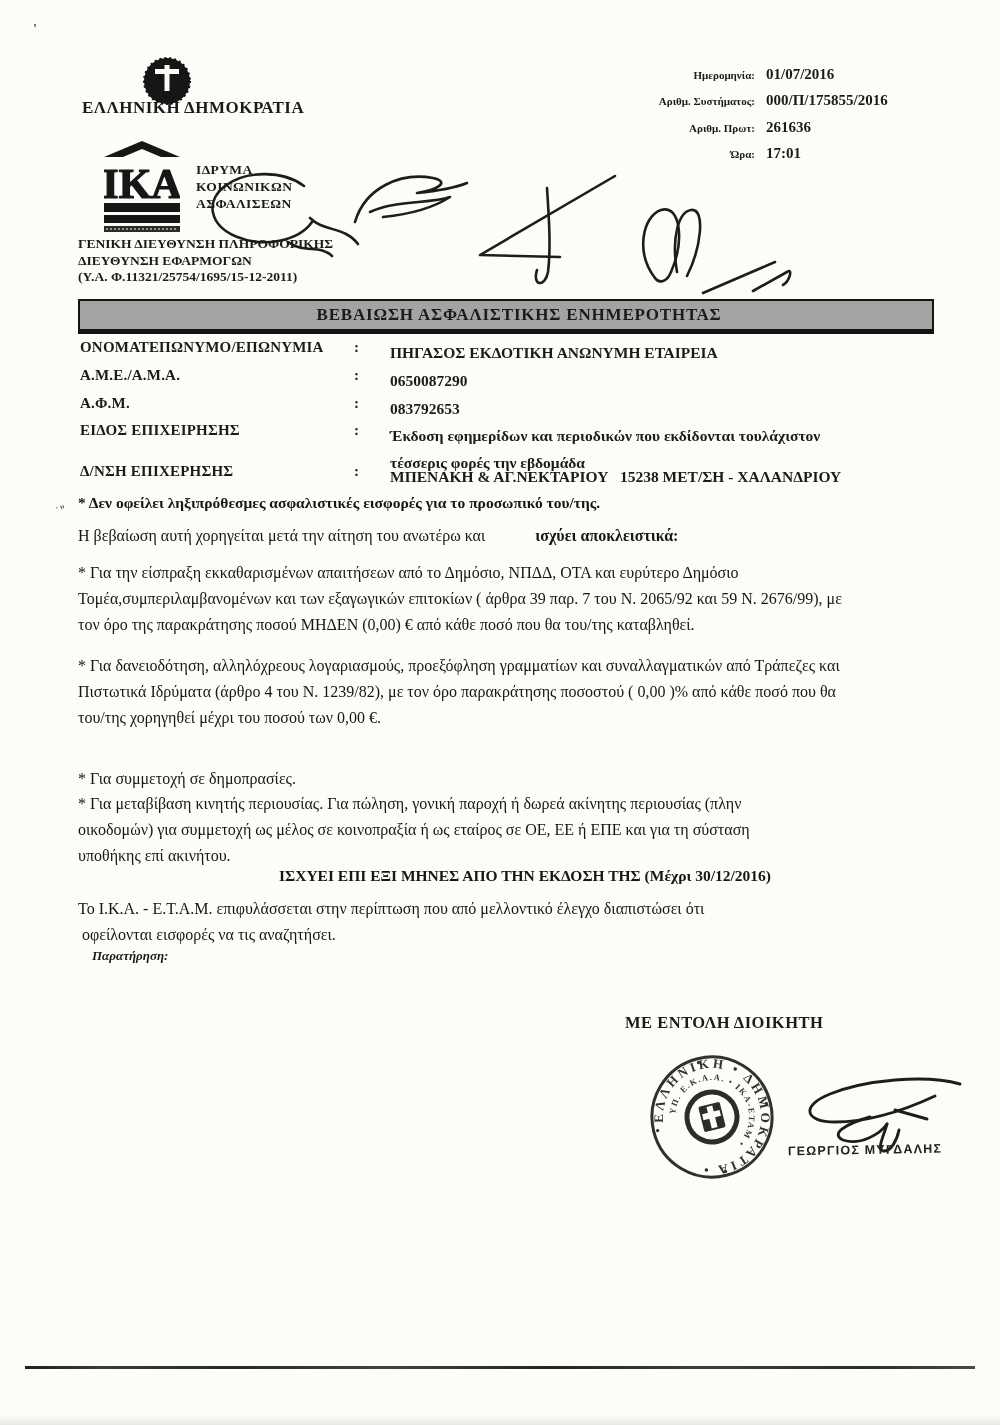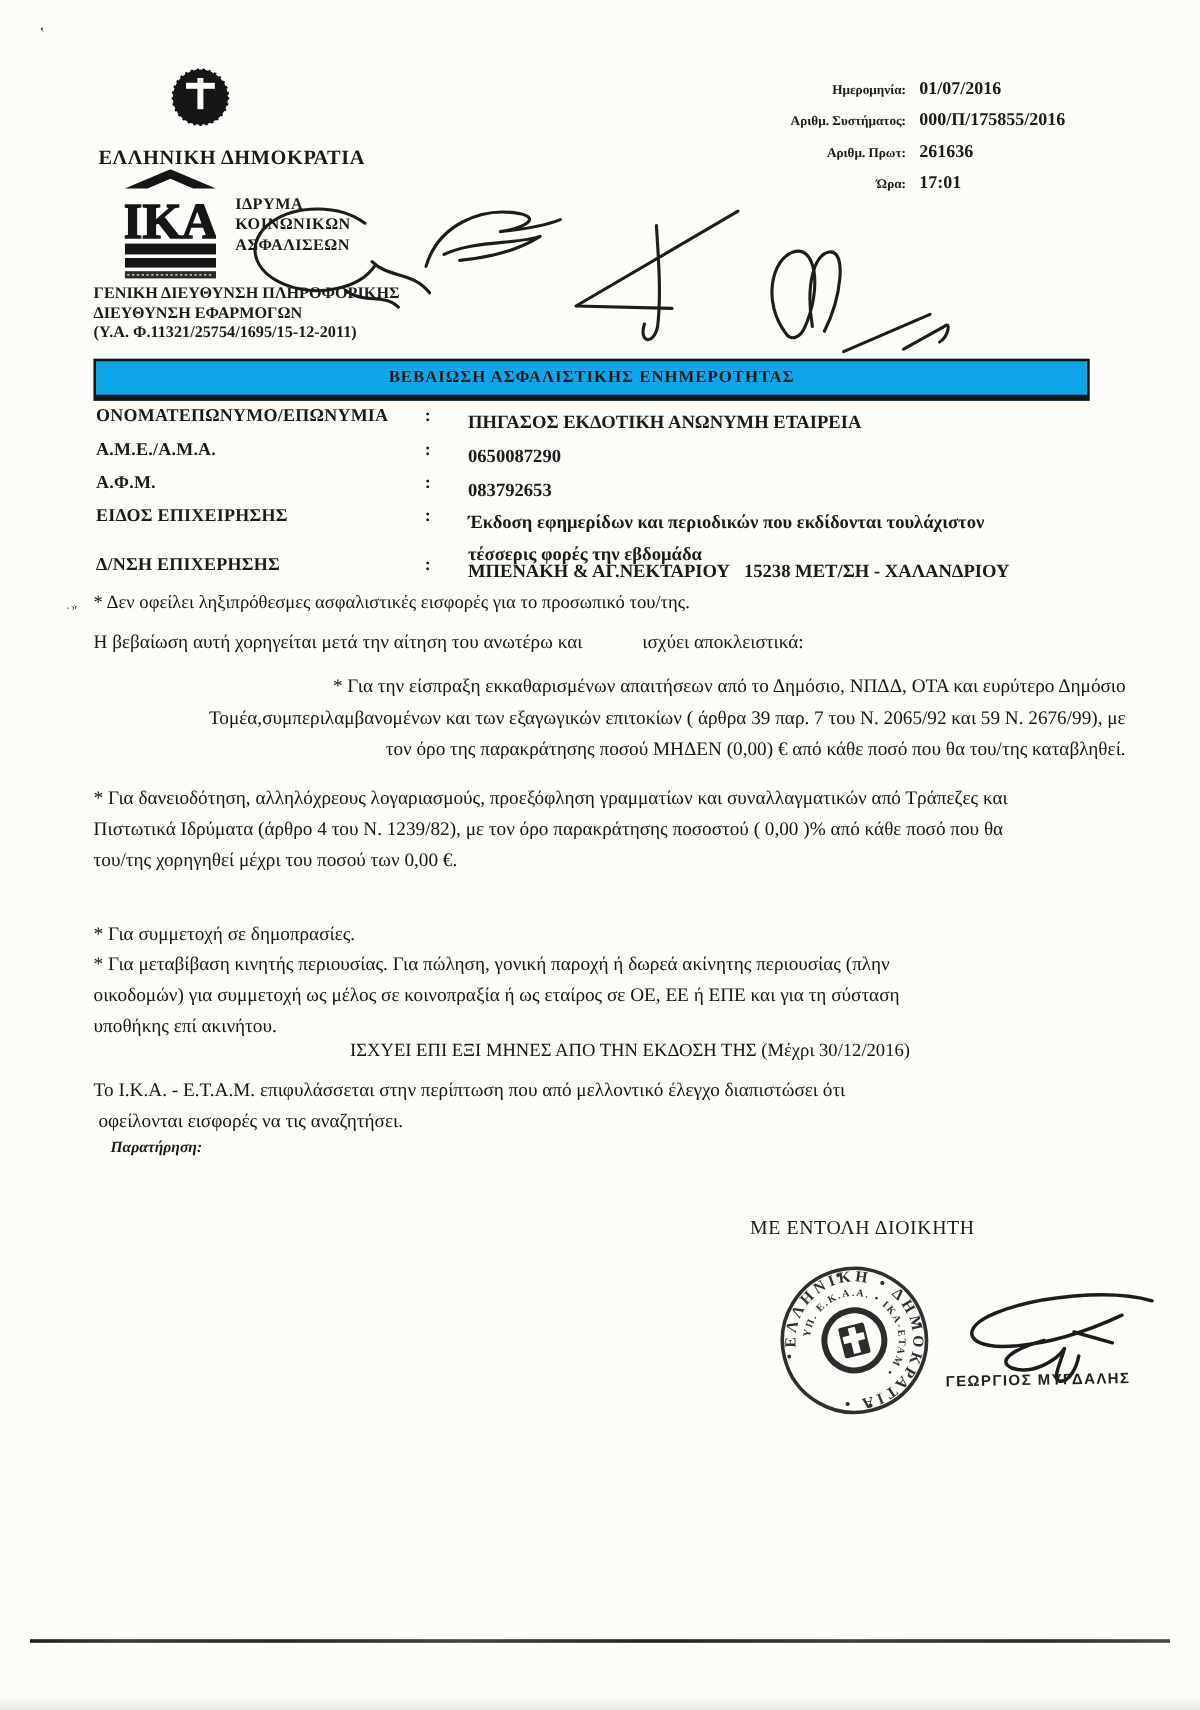--- a/index.html
+++ b/index.html
@@ -1,28 +1,28 @@
 <!DOCTYPE html>
 <html lang="el"><head>
 <meta charset="utf-8">
 <style>
   html,body{margin:0;padding:0;background:#ffffff;}
   .page{position:relative;width:1000px;height:1425px;background:#fcfcf9;overflow:hidden;
         font-family:"Liberation Serif","DejaVu Serif",serif;color:#1b1b1b;}
   .abs{position:absolute;}
-  .b{font-weight:normal;}
+  .b{font-weight:bold;}
   .lines{white-space:pre-wrap;}
   .republic{font-size:17px;font-weight:bold;letter-spacing:.5px;}
   .ika-name{font-size:13.5px;font-weight:bold;line-height:17px;letter-spacing:.4px;}
   .dept{font-size:13.5px;font-weight:bold;line-height:16.5px;}
   .hr-row{position:absolute;left:430px;width:470px;display:flex;align-items:baseline;}
   .hr-label{flex:0 0 325px;text-align:right;font-weight:bold;font-size:11px;}
   .hr-value{padding-left:11px;font-weight:bold;font-size:15px;}
   .title-box{left:78px;top:299px;width:826px;height:28px;border:2px solid #141414;border-bottom-width:5px;
-             text-align:center;line-height:28px;font-size:14px;font-weight:bold;letter-spacing:.8px;background:#0ea5e9;}
+             text-align:center;line-height:28px;font-size:17px;font-weight:bold;letter-spacing:.8px;background:#a3a3a3;padding-left:26px;}
   .frow{position:absolute;left:80px;width:840px;}
   .flabel{position:absolute;left:0;font-size:15px;font-weight:bold;letter-spacing:.2px;}
   .fcolon{position:absolute;left:274px;font-size:15px;font-weight:bold;}
   .fvalue{position:absolute;left:310px;font-size:15.5px;font-weight:bold;line-height:27px;white-space:pre-wrap;}
   .body-text{font-size:16px;line-height:26px;color:#161616;}
   .note-text{font-size:13px;font-weight:bold;font-style:italic;line-height:15.8px;}
   .sig-stroke{fill:none;stroke:#1d1d1d;stroke-width:2.6;stroke-linecap:round;stroke-linejoin:round;}
   .ink{fill:#1a1a1a;}
   .scanline{left:25px;top:1366px;width:950px;height:3px;opacity:.92;
     background:linear-gradient(90deg,#0c0c0c 0%,#2a2a2a 8%,#161616 22%,#333 38%,#111 55%,#2e2e2e 72%,#191919 88%,#3a3a3a 100%);}
@@ -39,21 +39,21 @@
 
   <span class="abs speck" style="left:33px;top:20px;">‛</span>
 
   <svg class="abs" style="left:142px;top:56px;" width="50" height="50" viewBox="0 0 50 50">
     <circle cx="25" cy="25" r="23" fill="#161616"></circle>
     <rect x="22.5" y="9" width="5" height="26" fill="#fcfcf9"></rect>
     <rect x="13" y="13" width="24" height="5" fill="#fcfcf9"></rect>
     <circle cx="25" cy="25" r="23" fill="none" stroke="#0e0e0e" stroke-width="2" stroke-dasharray="2 3"></circle>
   </svg>
 
-  <div class="abs republic" style="left:82px;top:122px;">ΕΛΛΗΝΙΚΗ ΔΗΜΟΚΡΑΤΙΑ</div>
+  <div class="abs republic" style="left:82px;top:98px;">ΕΛΛΗΝΙΚΗ ΔΗΜΟΚΡΑΤΙΑ</div>
 
   <svg class="abs" style="left:104px;top:141px;" width="76" height="92" viewBox="0 0 76 92">
     <polygon points="0,16 38,0 76,16 57,16 38,8 19,16" fill="#161616"></polygon>
     <text x="38" y="57" text-anchor="middle" font-family="Liberation Serif, DejaVu Serif, serif" font-size="42" font-weight="bold" fill="#161616" stroke="#161616" stroke-width="1.2">ΙΚΑ</text>
     <rect x="0" y="62" width="76" height="9" fill="#161616"></rect>
     <rect x="0" y="74" width="76" height="8" fill="#161616"></rect>
     <rect x="0" y="85" width="76" height="6" fill="#2a2a2a"></rect>
     <line x1="2" y1="88" x2="74" y2="88" stroke="#d8d8d2" stroke-width="1.4" stroke-dasharray="2 2" opacity=".8"></line>
   </svg>
 
@@ -130,21 +130,21 @@
 
   <div class="abs body-text b" style="left:78px;top:490px;font-size:15.5px;">* Δεν οφείλει ληξιπρόθεσμες ασφαλιστικές εισφορές για το προσωπικό του/της.</div>
 
   <span class="abs margin-tick" style="left:55px;top:501px;">·»</span>
 
   <div class="abs" style="left:78px;top:526px;display:flex;gap:50px;">
     <span class="body-text" style="line-height:20px;">Η βεβαίωση αυτή χορηγείται μετά την αίτηση του ανωτέρω και</span>
     <span class="body-text b" style="line-height:20px;">ισχύει αποκλειστικά:</span>
   </div>
 
-  <div class="abs body-text lines" style="left:78px;top:560px;width:860px;text-align:right;">* Για την είσπραξη εκκαθαρισμένων απαιτήσεων από το Δημόσιο, ΝΠΔΔ, ΟΤΑ και ευρύτερο Δημόσιο
+  <div class="abs body-text lines" style="left:78px;top:560px;width:860px;">* Για την είσπραξη εκκαθαρισμένων απαιτήσεων από το Δημόσιο, ΝΠΔΔ, ΟΤΑ και ευρύτερο Δημόσιο
 Τομέα,συμπεριλαμβανομένων και των εξαγωγικών επιτοκίων ( άρθρα 39 παρ. 7 του Ν. 2065/92 και 59 Ν. 2676/99), με
 τον όρο της παρακράτησης ποσού ΜΗΔΕΝ (0,00) € από κάθε ποσό που θα του/της καταβληθεί.</div>
   <div class="abs body-text lines" style="left:78px;top:653px;width:860px;">* Για δανειοδότηση, αλληλόχρεους λογαριασμούς, προεξόφληση γραμματίων και συναλλαγματικών από Τράπεζες και
 Πιστωτικά Ιδρύματα (άρθρο 4 του Ν. 1239/82), με τον όρο παρακράτησης ποσοστού ( 0,00 )% από κάθε ποσό που θα
 του/της χορηγηθεί μέχρι του ποσού των 0,00 €.</div>
   <div class="abs body-text lines" style="left:78px;top:791px;width:860px;">* Για μεταβίβαση κινητής περιουσίας. Για πώληση, γονική παροχή ή δωρεά ακίνητης περιουσίας (πλην
 οικοδομών) για συμμετοχή ως μέλος σε κοινοπραξία ή ως εταίρος σε ΟΕ, ΕΕ ή ΕΠΕ και για τη σύσταση
 υποθήκης επί ακινήτου.</div>
   <div class="abs body-text lines" style="left:78px;top:766px;width:860px;">* Για συμμετοχή σε δημοπρασίες.</div>
 

